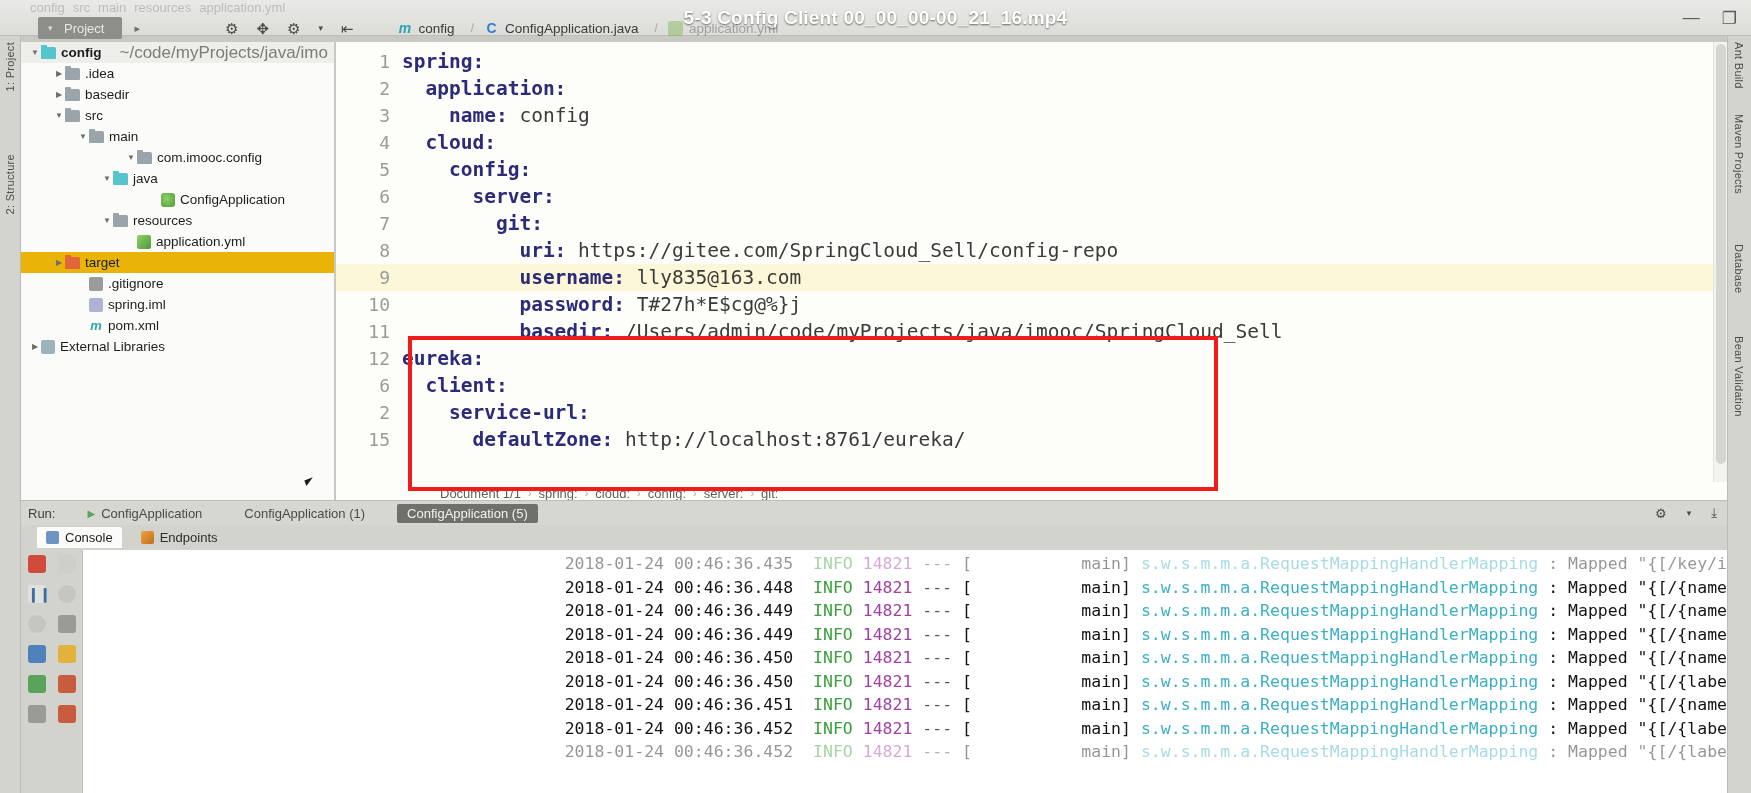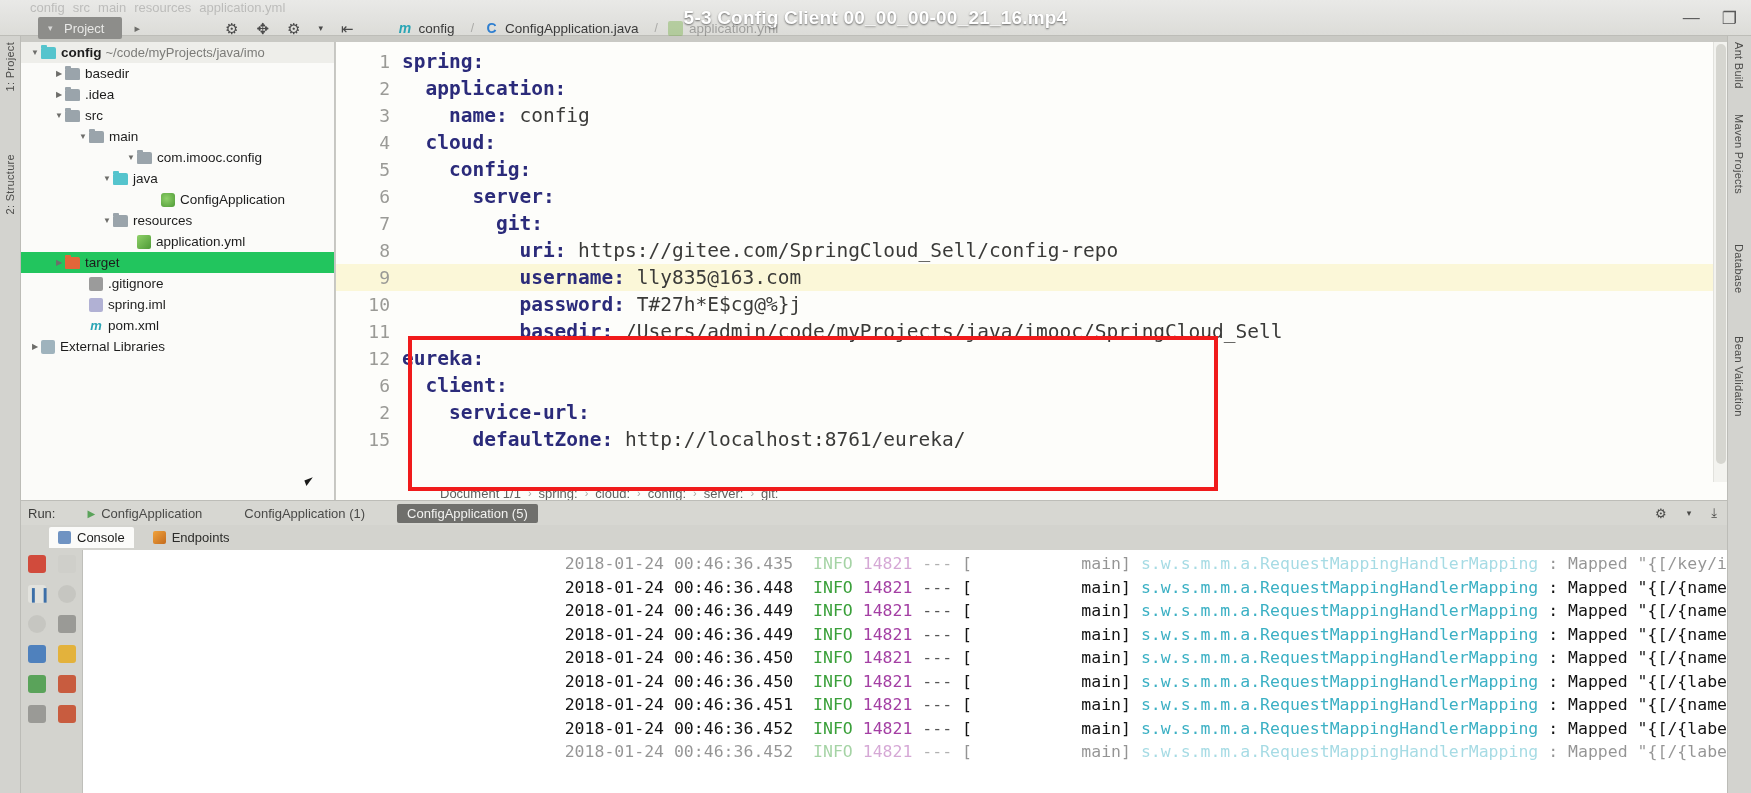--- a/index.html
+++ b/index.html
@@ -83,21 +83,21 @@
     position: absolute; left: 21px; top: 42px; width: 314px; height: 458px;
     background: #fbfbf9; overflow: hidden;
     border-right: 1px solid #c6c6c2;
   }
   .trow {
     display: flex; align-items: center; height: 21px;
     font-size: 13.5px; color: #1d1d1d; white-space: nowrap;
     padding-right: 4px;
   }
   .trow.sel-root { background: #eeeeea; font-weight: bold; }
-  .trow.hl { background: #22c55e; align-items: center; }
+  .trow.hl { background: #eab308; align-items: center; }
   .tw { display: inline-block; flex: 0 0 auto; }
   .arrow { width: 12px; text-align: center; font-size: 8px; color: #6d6d6a; flex: 0 0 auto; }
   .arrow.open::before { content: "\25BC"; }
   .arrow.closed::before { content: "\25B6"; }
   .arrow.none::before { content: ""; }
   .fold {
     width: 15px; height: 12px; margin-right: 5px; flex: 0 0 auto;
     background: #9aa4ab; border-radius: 2px 2px 1px 1px; position: relative;
   }
   .fold::before {
@@ -109,21 +109,21 @@
   .fold.gr { background: #9aa4ab; }
   .dot {
     width: 14px; height: 14px; margin-right: 5px; flex: 0 0 auto; border-radius: 3px;
   }
   .dot.spring { background: radial-gradient(circle at 40% 40%, #8fd16a, #4e9a36); }
   .dot.yml { background: linear-gradient(135deg,#8fd16a,#4e9a36); border-radius: 2px; }
   .dot.git { background: #9b9b9b; border-radius: 2px; }
   .dot.iml { background: #b1b1d4; border-radius: 2px; }
   .dot.pom { background: transparent; color: #2aa5b5; font-style: italic; font-weight: bold; font-size: 13px; line-height: 14px; text-align: center; }
   .dot.lib { background: #9fb3bd; border-radius: 2px; }
-  .tpath { color: #7c7c79; font-weight: normal; margin-left: 4px; font-size: 13px; }
+  .tpath { color: #7c7c79; font-weight: normal; margin-left: 18px; font-size: 17px; }
 
   
   .editor {
     position: absolute; left: 336px; top: 42px; right: 24px; height: 458px;
     background: #fdfdfa; overflow: hidden;
   }
   .gutter {
     position: absolute; left: 0; top: 0; width: 66px; height: 458px;
     background: #fdfdfa; color: #9a9a96;
     font-family: "DejaVu Sans Mono", monospace; font-size: 18px;
@@ -191,21 +191,21 @@
     border-right: 4px solid transparent; border-top: 0;
     transform: rotate(-20deg);
   }
 
   
   .consbar {
     position: absolute; left: 21px; top: 525px; right: 24px; height: 25px;
     background: #d3d3ce; display: flex; align-items: center; font-size: 13px;
   }
   .ctab {
-    display: flex; align-items: center; gap: 6px; margin-left: 28px;
+    display: flex; align-items: center; gap: 6px; margin-left: 16px;
     padding: 3px 9px; color: #2c2c2a;
   }
   .ctab.active { background: #fbfbf9; border-radius: 2px 2px 0 0; color: #1b1b1a; }
   .ctab .sq { width: 13px; height: 13px; background: #6f93c2; border-radius: 2px; display: inline-block; }
   .ctab .ep { width: 13px; height: 13px; background: linear-gradient(135deg,#f0a33c,#c46b1e); border-radius: 2px; display: inline-block; }
 
   .console {
     position: absolute; left: 21px; top: 550px; right: 24px; bottom: 0;
     background: #ffffff; overflow: hidden;
   }
@@ -313,27 +313,27 @@
         <span class="tw" style="width:8px"></span>
         <span class="arrow open"></span>
         <span class="fold cy"></span>
         <span>config</span>
         <span class="tpath">~/code/myProjects/java/imo</span>
       </div>
       <div class="trow">
         <span class="tw" style="width:32px"></span>
         <span class="arrow closed"></span>
         <span class="fold gr"></span>
-        <span>basedir</span>
+        <span>.idea</span>
       </div>
       <div class="trow">
         <span class="tw" style="width:32px"></span>
         <span class="arrow closed"></span>
         <span class="fold gr"></span>
-        <span>.idea</span>
+        <span>basedir</span>
       </div>
       <div class="trow">
         <span class="tw" style="width:32px"></span>
         <span class="arrow open"></span>
         <span class="fold gr"></span>
         <span>src</span>
       </div>
       <div class="trow">
         <span class="tw" style="width:56px"></span>
         <span class="arrow open"></span>

